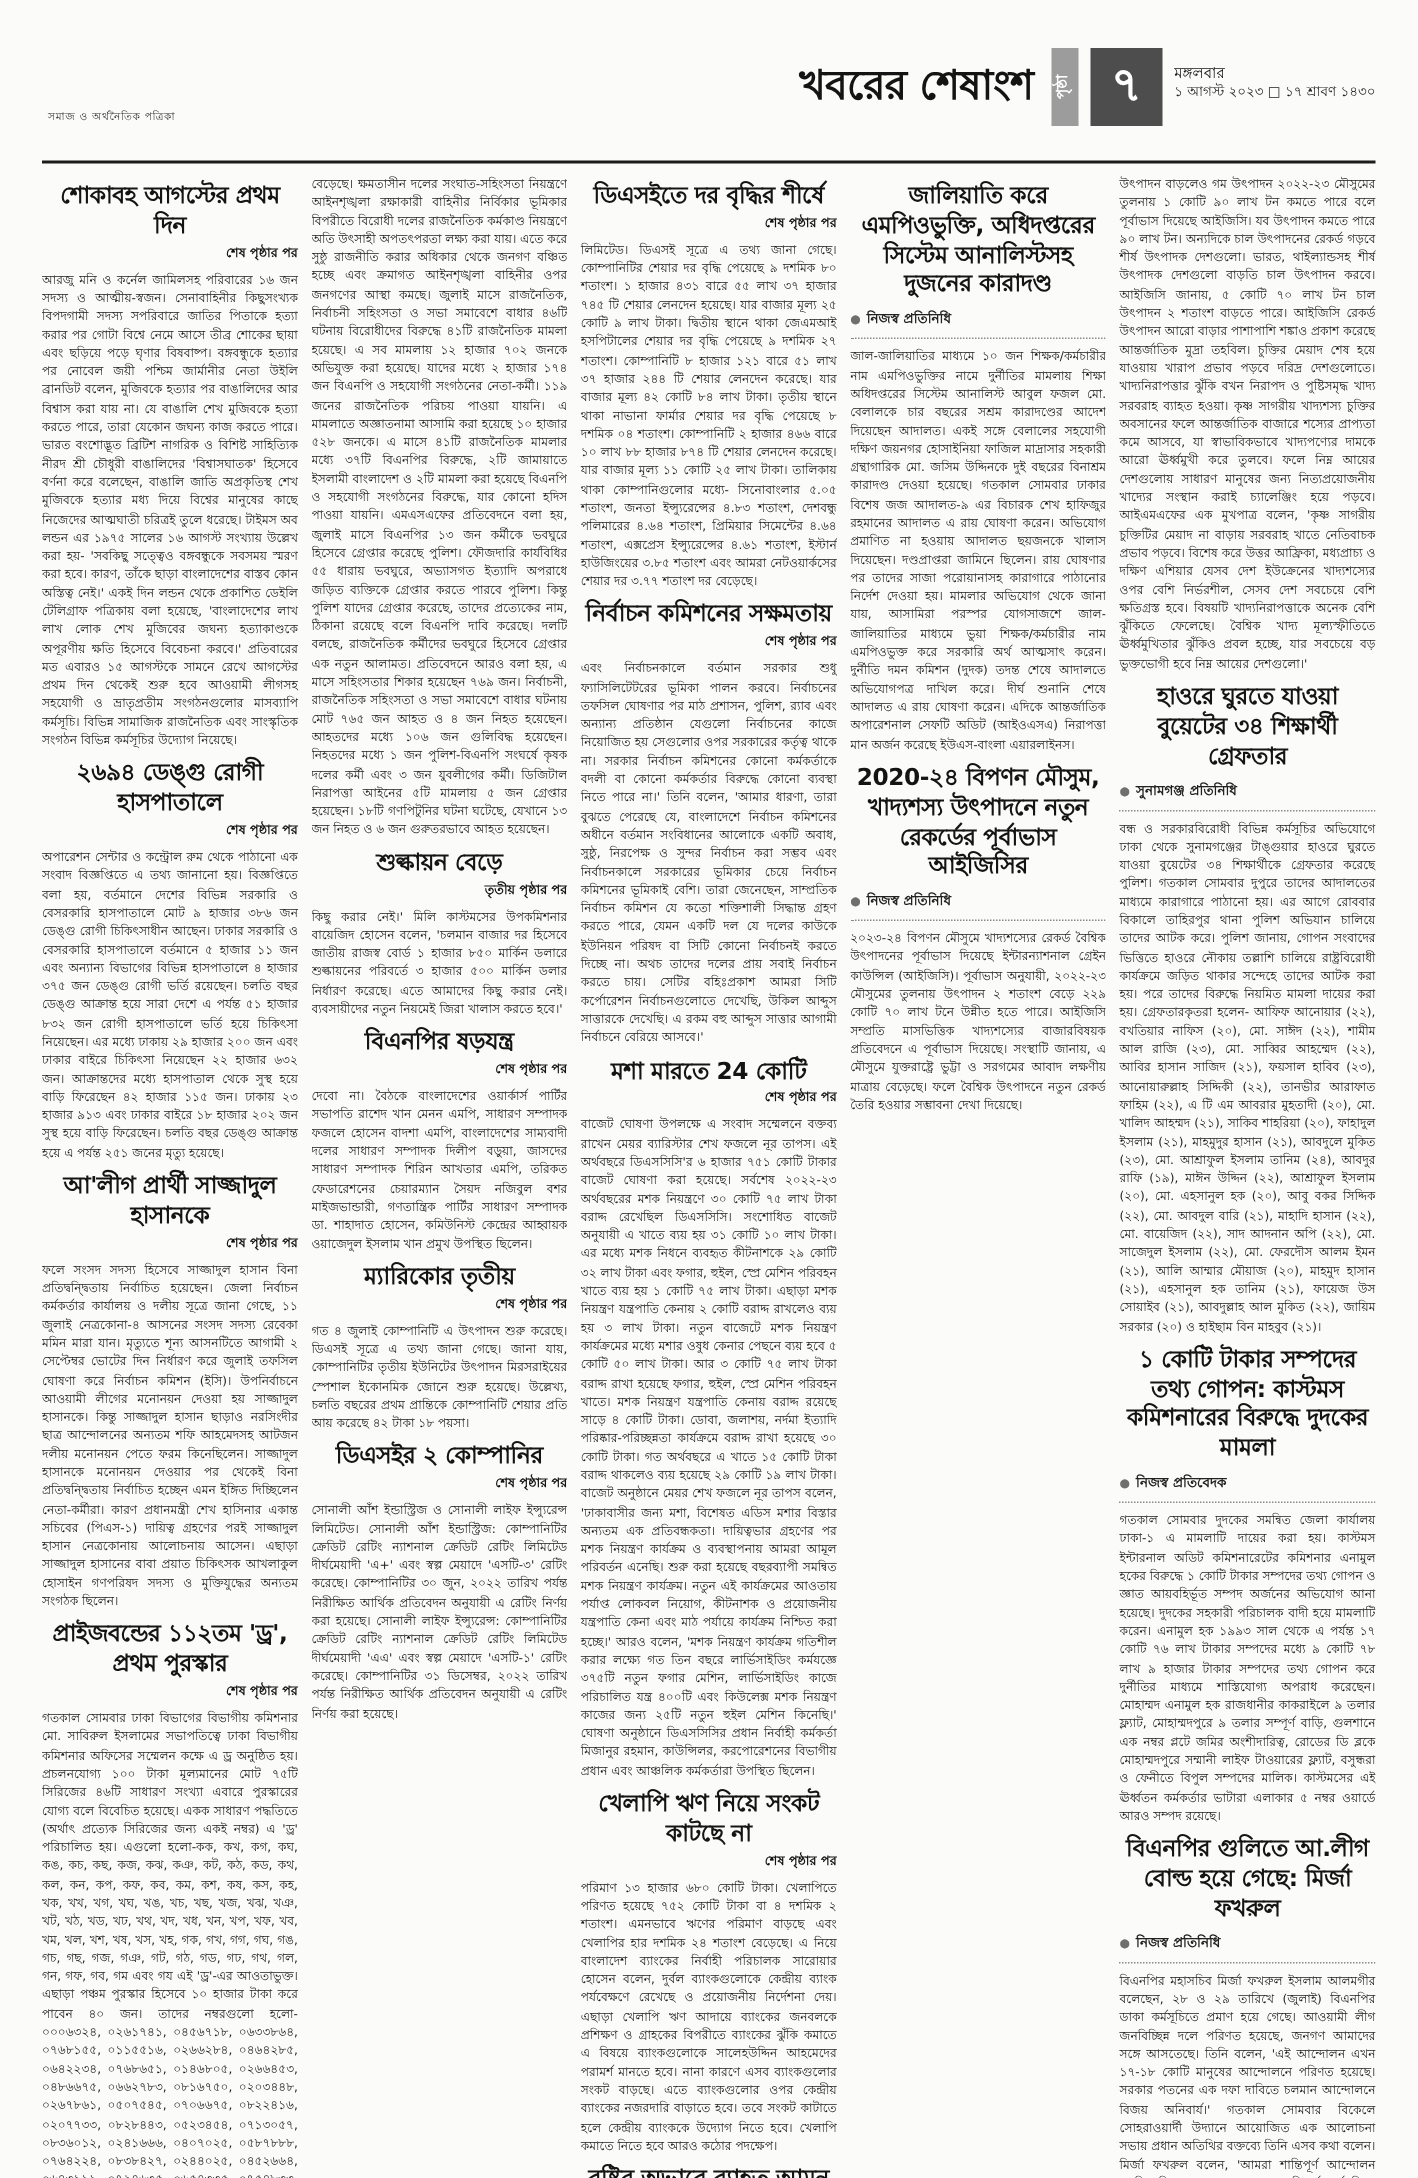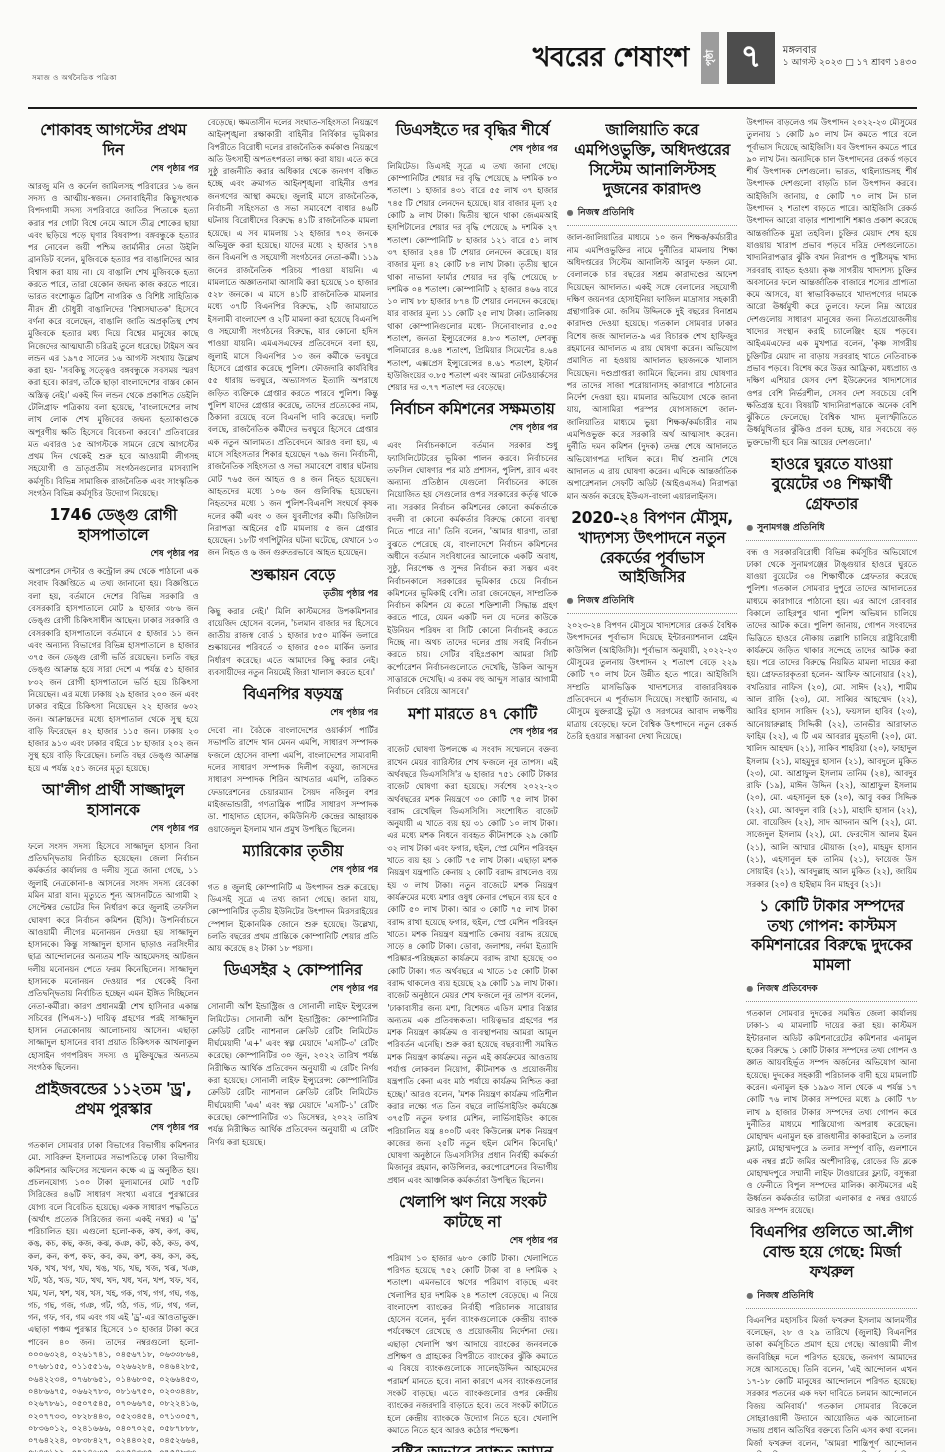--- a/index.html
+++ b/index.html
@@ -78,21 +78,21 @@
   </div>
 
   <div class="columns" id="columns">
       <div class="col">
         <div class="article">
           <div class="headline">শোকাবহ আগস্টের প্রথম দিন</div>
           <div class="continuation">শেষ পৃষ্ঠার পর</div>
           <div class="body-text">আরজু মনি ও কর্নেল জামিলসহ পরিবারের ১৬ জন সদস্য ও আত্মীয়-স্বজন। সেনাবাহিনীর কিছুসংখ্যক বিপদগামী সদস্য সপরিবারে জাতির পিতাকে হত্যা করার পর গোটা বিশ্বে নেমে আসে তীব্র শোকের ছায়া এবং ছড়িয়ে পড়ে ঘৃণার বিষবাষ্প। বঙ্গবন্ধুকে হত্যার পর নোবেল জয়ী পশ্চিম জার্মানীর নেতা উইলি ব্রানডিট বলেন, মুজিবকে হত্যার পর বাঙালিদের আর বিশ্বাস করা যায় না। যে বাঙালি শেখ মুজিবকে হত্যা করতে পারে, তারা যেকোন জঘন্য কাজ করতে পারে। ভারত বংশোদ্ভূত ব্রিটিশ নাগরিক ও বিশিষ্ট সাহিত্যিক নীরদ শ্রী চৌধুরী বাঙালিদের 'বিশ্বাসঘাতক' হিসেবে বর্ণনা করে বলেছেন, বাঙালি জাতি অপ্রকৃতিস্থ শেখ মুজিবকে হত্যার মধ্য দিয়ে বিশ্বের মানুষের কাছে নিজেদের আত্মঘাতী চরিত্রই তুলে ধরেছে। টাইমস অব লন্ডন এর ১৯৭৫ সালের ১৬ আগস্ট সংখ্যায় উল্লেখ করা হয়- 'সবকিছু সত্ত্বেও বঙ্গবন্ধুকে সবসময় স্মরণ করা হবে। কারণ, তাঁকে ছাড়া বাংলাদেশের বাস্তব কোন অস্তিত্ব নেই।' একই দিন লন্ডন থেকে প্রকাশিত ডেইলি টেলিগ্রাফ পত্রিকায় বলা হয়েছে, 'বাংলাদেশের লাখ লাখ লোক শেখ মুজিবের জঘন্য হত্যাকাণ্ডকে অপূরণীয় ক্ষতি হিসেবে বিবেচনা করবে।' প্রতিবারের মত এবারও ১৫ আগস্টকে সামনে রেখে আগস্টের প্রথম দিন থেকেই শুরু হবে আওয়ামী লীগসহ সহযোগী ও ভ্রাতৃপ্রতীম সংগঠনগুলোর মাসব্যাপি কর্মসূচি। বিভিন্ন সামাজিক রাজনৈতিক এবং সাংস্কৃতিক সংগঠন বিভিন্ন কর্মসূচির উদ্যোগ নিয়েছে।</div>
         </div>
         <div class="article">
-          <div class="headline">1746 ডেঙ্গু রোগী হাসপাতালে</div>
+          <div class="headline">২৬৯৪ ডেঙ্গু রোগী হাসপাতালে</div>
           <div class="continuation">শেষ পৃষ্ঠার পর</div>
           <div class="body-text">অপারেশন সেন্টার ও কন্ট্রোল রুম থেকে পাঠানো এক সংবাদ বিজ্ঞপ্তিতে এ তথ্য জানানো হয়। বিজ্ঞপ্তিতে বলা হয়, বর্তমানে দেশের বিভিন্ন সরকারি ও বেসরকারি হাসপাতালে মোট ৯ হাজার ৩৮৬ জন ডেঙ্গু রোগী চিকিৎসাধীন আছেন। ঢাকার সরকারি ও বেসরকারি হাসপাতালে বর্তমানে ৫ হাজার ১১ জন এবং অন্যান্য বিভাগের বিভিন্ন হাসপাতালে ৪ হাজার ৩৭৫ জন ডেঙ্গু রোগী ভর্তি রয়েছেন। চলতি বছর ডেঙ্গু আক্রান্ত হয়ে সারা দেশে এ পর্যন্ত ৫১ হাজার ৮৩২ জন রোগী হাসপাতালে ভর্তি হয়ে চিকিৎসা নিয়েছেন। এর মধ্যে ঢাকায় ২৯ হাজার ২০০ জন এবং ঢাকার বাইরে চিকিৎসা নিয়েছেন ২২ হাজার ৬৩২ জন। আক্রান্তদের মধ্যে হাসপাতাল থেকে সুস্থ হয়ে বাড়ি ফিরেছেন ৪২ হাজার ১১৫ জন। ঢাকায় ২৩ হাজার ৯১৩ এবং ঢাকার বাইরে ১৮ হাজার ২০২ জন সুস্থ হয়ে বাড়ি ফিরেছেন। চলতি বছর ডেঙ্গু আক্রান্ত হয়ে এ পর্যন্ত ২৫১ জনের মৃত্যু হয়েছে।</div>
         </div>
         <div class="article">
           <div class="headline">আ'লীগ প্রার্থী সাজ্জাদুল হাসানকে</div>
           <div class="continuation">শেষ পৃষ্ঠার পর</div>
           <div class="body-text">ফলে সংসদ সদস্য হিসেবে সাজ্জাদুল হাসান বিনা প্রতিদ্বন্দ্বিতায় নির্বাচিত হয়েছেন। জেলা নির্বাচন কর্মকর্তার কার্যালয় ও দলীয় সূত্রে জানা গেছে, ১১ জুলাই নেত্রকোনা-৪ আসনের সংসদ সদস্য রেবেকা মমিন মারা যান। মৃত্যুতে শূন্য আসনটিতে আগামী ২ সেপ্টেম্বর ভোটের দিন নির্ধারণ করে জুলাই তফসিল ঘোষণা করে নির্বাচন কমিশন (ইসি)। উপনির্বাচনে আওয়ামী লীগের মনোনয়ন দেওয়া হয় সাজ্জাদুল হাসানকে। কিন্তু সাজ্জাদুল হাসান ছাড়াও নরসিংদীর ছাত্র আন্দোলনের অন্যতম শফি আহমেদসহ আটজন দলীয় মনোনয়ন পেতে ফরম কিনেছিলেন। সাজ্জাদুল হাসানকে মনোনয়ন দেওয়ার পর থেকেই বিনা প্রতিদ্বন্দ্বিতায় নির্বাচিত হচ্ছেন এমন ইঙ্গিত দিচ্ছিলেন নেতা-কর্মীরা। কারণ প্রধানমন্ত্রী শেখ হাসিনার একান্ত সচিবের (পিএস-১) দায়িত্ব গ্রহণের পরই সাজ্জাদুল হাসান নেত্রকোনায় আলোচনায় আসেন। এছাড়া সাজ্জাদুল হাসানের বাবা প্রয়াত চিকিৎসক আখলাকুল হোসাইন গণপরিষদ সদস্য ও মুক্তিযুদ্ধের অন্যতম সংগঠক ছিলেন।</div>
         </div>
         <div class="article">
           <div class="headline">প্রাইজবন্ডের ১১২তম 'ড্র', প্রথম পুরস্কার</div>
@@ -130,21 +130,21 @@
           <div class="headline">ডিএসইতে দর বৃদ্ধির শীর্ষে</div>
           <div class="continuation">শেষ পৃষ্ঠার পর</div>
           <div class="body-text">লিমিটেড। ডিএসই সূত্রে এ তথ্য জানা গেছে। কোম্পানিটির শেয়ার দর বৃদ্ধি পেয়েছে ৯ দশমিক ৮০ শতাংশ। ১ হাজার ৪৩১ বারে ৫৫ লাখ ৩৭ হাজার ৭৪৫ টি শেয়ার লেনদেন হয়েছে। যার বাজার মূল্য ২৫ কোটি ৯ লাখ টাকা। দ্বিতীয় স্থানে থাকা জেএমআই হসপিটালের শেয়ার দর বৃদ্ধি পেয়েছে ৯ দশমিক ২৭ শতাংশ। কোম্পানিটি ৮ হাজার ১২১ বারে ৫১ লাখ ৩৭ হাজার ২৪৪ টি শেয়ার লেনদেন করেছে। যার বাজার মূল্য ৪২ কোটি ৮৪ লাখ টাকা। তৃতীয় স্থানে থাকা নাভানা ফার্মার শেয়ার দর বৃদ্ধি পেয়েছে ৮ দশমিক ০৪ শতাংশ। কোম্পানিটি ২ হাজার ৪৬৬ বারে ১০ লাখ ৮৮ হাজার ৮৭৪ টি শেয়ার লেনদেন করেছে। যার বাজার মূল্য ১১ কোটি ২৫ লাখ টাকা। তালিকায় থাকা কোম্পানিগুলোর মধ্যে- সিনোবাংলার ৫.০৫ শতাংশ, জনতা ইন্স্যুরেন্সের ৪.৮৩ শতাংশ, দেশবন্ধু পলিমারের ৪.৬৪ শতাংশ, প্রিমিয়ার সিমেন্টের ৪.৬৪ শতাংশ, এক্সপ্রেস ইন্স্যুরেন্সের ৪.৬১ শতাংশ, ইস্টার্ন হাউজিংয়ের ৩.৮৫ শতাংশ এবং আমরা নেটওয়ার্কসের শেয়ার দর ৩.৭৭ শতাংশ দর বেড়েছে।</div>
         </div>
         <div class="article">
           <div class="headline">নির্বাচন কমিশনের সক্ষমতায়</div>
           <div class="continuation">শেষ পৃষ্ঠার পর</div>
           <div class="body-text">এবং নির্বাচনকালে বর্তমান সরকার শুধু ফ্যাসিলিটেটরের ভূমিকা পালন করবে। নির্বাচনের তফসিল ঘোষণার পর মাঠ প্রশাসন, পুলিশ, র‌্যাব এবং অন্যান্য প্রতিষ্ঠান যেগুলো নির্বাচনের কাজে নিয়োজিত হয় সেগুলোর ওপর সরকারের কর্তৃত্ব থাকে না। সরকার নির্বাচন কমিশনের কোনো কর্মকর্তাকে বদলী বা কোনো কর্মকর্তার বিরুদ্ধে কোনো ব্যবস্থা নিতে পারে না।' তিনি বলেন, 'আমার ধারণা, তারা বুঝতে পেরেছে যে, বাংলাদেশে নির্বাচন কমিশনের অধীনে বর্তমান সংবিধানের আলোকে একটি অবাধ, সুষ্ঠু, নিরপেক্ষ ও সুন্দর নির্বাচন করা সম্ভব এবং নির্বাচনকালে সরকারের ভূমিকার চেয়ে নির্বাচন কমিশনের ভূমিকাই বেশি। তারা জেনেছেন, সাম্প্রতিক নির্বাচন কমিশন যে কতো শক্তিশালী সিদ্ধান্ত গ্রহণ করতে পারে, যেমন একটি দল যে দলের কাউকে ইউনিয়ন পরিষদ বা সিটি কোনো নির্বাচনই করতে দিচ্ছে না। অথচ তাদের দলের প্রায় সবাই নির্বাচন করতে চায়। সেটির বহিঃপ্রকাশ আমরা সিটি কর্পোরেশন নির্বাচনগুলোতে দেখেছি, উকিল আব্দুস সাত্তারকে দেখেছি। এ রকম বহু আব্দুস সাত্তার আগামী নির্বাচনে বেরিয়ে আসবে।'</div>
         </div>
         <div class="article">
-          <div class="headline">মশা মারতে ৪৭ কোটি</div>
+          <div class="headline">মশা মারতে 24 কোটি</div>
           <div class="continuation">শেষ পৃষ্ঠার পর</div>
           <div class="body-text">বাজেট ঘোষণা উপলক্ষে এ সংবাদ সম্মেলনে বক্তব্য রাখেন মেয়র ব্যারিস্টার শেখ ফজলে নূর তাপস। এই অর্থবছরে ডিএসসিসি'র ৬ হাজার ৭৫১ কোটি টাকার বাজেট ঘোষণা করা হয়েছে। সর্বশেষ ২০২২-২৩ অর্থবছরের মশক নিয়ন্ত্রণে ৩০ কোটি ৭৫ লাখ টাকা বরাদ্দ রেখেছিল ডিএসসিসি। সংশোধিত বাজেট অনুযায়ী এ খাতে ব্যয় হয় ৩১ কোটি ১০ লাখ টাকা। এর মধ্যে মশক নিধনে ব্যবহৃত কীটনাশকে ২৯ কোটি ৩২ লাখ টাকা এবং ফগার, হুইল, স্প্রে মেশিন পরিবহন খাতে ব্যয় হয় ১ কোটি ৭৫ লাখ টাকা। এছাড়া মশক নিয়ন্ত্রণ যন্ত্রপাতি কেনায় ২ কোটি বরাদ্দ রাখলেও ব্যয় হয় ৩ লাখ টাকা। নতুন বাজেটে মশক নিয়ন্ত্রণ কার্যক্রমের মধ্যে মশার ওষুধ কেনার পেছনে ব্যয় হবে ৫ কোটি ৫০ লাখ টাকা। আর ৩ কোটি ৭৫ লাখ টাকা বরাদ্দ রাখা হয়েছে ফগার, হুইল, স্প্রে মেশিন পরিবহন খাতে। মশক নিয়ন্ত্রণ যন্ত্রপাতি কেনায় বরাদ্দ রয়েছে সাড়ে ৪ কোটি টাকা। ডোবা, জলাশয়, নর্দমা ইত্যাদি পরিষ্কার-পরিচ্ছন্নতা কার্যক্রমে বরাদ্দ রাখা হয়েছে ৩০ কোটি টাকা। গত অর্থবছরে এ খাতে ১৫ কোটি টাকা বরাদ্দ থাকলেও ব্যয় হয়েছে ২৯ কোটি ১৯ লাখ টাকা। বাজেট অনুষ্ঠানে মেয়র শেখ ফজলে নূর তাপস বলেন, 'ঢাকাবাসীর জন্য মশা, বিশেষত এডিস মশার বিস্তার অন্যতম এক প্রতিবন্ধকতা। দায়িত্বভার গ্রহণের পর মশক নিয়ন্ত্রণ কার্যক্রম ও ব্যবস্থাপনায় আমরা আমূল পরিবর্তন এনেছি। শুরু করা হয়েছে বছরব্যাপী সমন্বিত মশক নিয়ন্ত্রণ কার্যক্রম। নতুন এই কার্যক্রমের আওতায় পর্যাপ্ত লোকবল নিয়োগ, কীটনাশক ও প্রয়োজনীয় যন্ত্রপাতি কেনা এবং মাঠ পর্যায়ে কার্যক্রম নিশ্চিত করা হচ্ছে।' আরও বলেন, 'মশক নিয়ন্ত্রণ কার্যক্রম গতিশীল করার লক্ষ্যে গত তিন বছরে লার্ভিসাইডিং কর্মযজ্ঞে ৩৭৫টি নতুন ফগার মেশিন, লার্ভিসাইডিং কাজে পরিচালিত যন্ত্র ৪০০টি এবং কিউলেক্স মশক নিয়ন্ত্রণ কাজের জন্য ২৫টি নতুন হুইল মেশিন কিনেছি।' ঘোষণা অনুষ্ঠানে ডিএসসিসির প্রধান নির্বাহী কর্মকর্তা মিজানুর রহমান, কাউন্সিলর, করপোরেশনের বিভাগীয় প্রধান এবং আঞ্চলিক কর্মকর্তারা উপস্থিত ছিলেন।</div>
         </div>
         <div class="article">
           <div class="headline">খেলাপি ঋণ নিয়ে সংকট কাটছে না</div>
           <div class="continuation">শেষ পৃষ্ঠার পর</div>
           <div class="body-text">পরিমাণ ১৩ হাজার ৬৮০ কোটি টাকা। খেলাপিতে পরিণত হয়েছে ৭৫২ কোটি টাকা বা ৪ দশমিক ২ শতাংশ। এমনভাবে ঋণের পরিমাণ বাড়ছে এবং খেলাপির হার দশমিক ২৪ শতাংশ বেড়েছে। এ নিয়ে বাংলাদেশ ব্যাংকের নির্বাহী পরিচালক সারোয়ার হোসেন বলেন, দুর্বল ব্যাংকগুলোকে কেন্দ্রীয় ব্যাংক পর্যবেক্ষণে রেখেছে ও প্রয়োজনীয় নির্দেশনা দেয়। এছাড়া খেলাপি ঋণ আদায়ে ব্যাংকের জনবলকে প্রশিক্ষণ ও গ্রাহকের বিপরীতে ব্যাংকের ঝুঁকি কমাতে এ বিষয়ে ব্যাংকগুলোকে সালেহউদ্দিন আহমেদের পরামর্শ মানতে হবে। নানা কারণে এসব ব্যাংকগুলোর সংকট বাড়ছে। এতে ব্যাংকগুলোর ওপর কেন্দ্রীয় ব্যাংকের নজরদারি বাড়াতে হবে। তবে সংকট কাটাতে হলে কেন্দ্রীয় ব্যাংককে উদ্যোগ নিতে হবে। খেলাপি কমাতে নিতে হবে আরও কঠোর পদক্ষেপ।</div>
         </div>
         <div class="article">
           <div class="headline">বৃষ্টির অভাবে ব্যাহত আমন চাষ</div>

